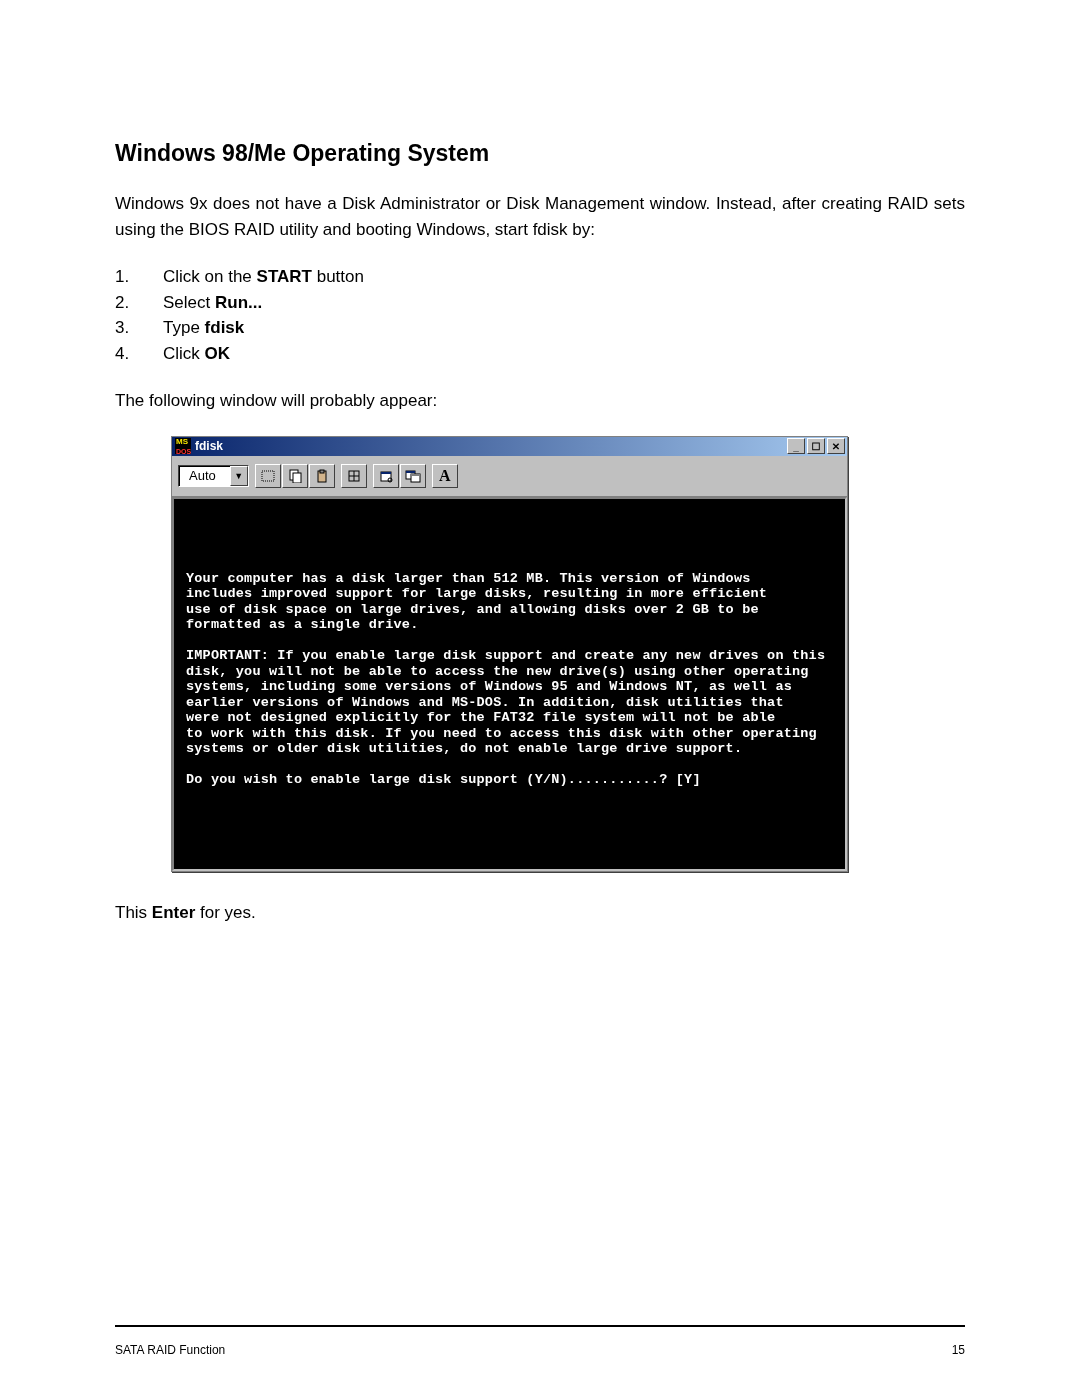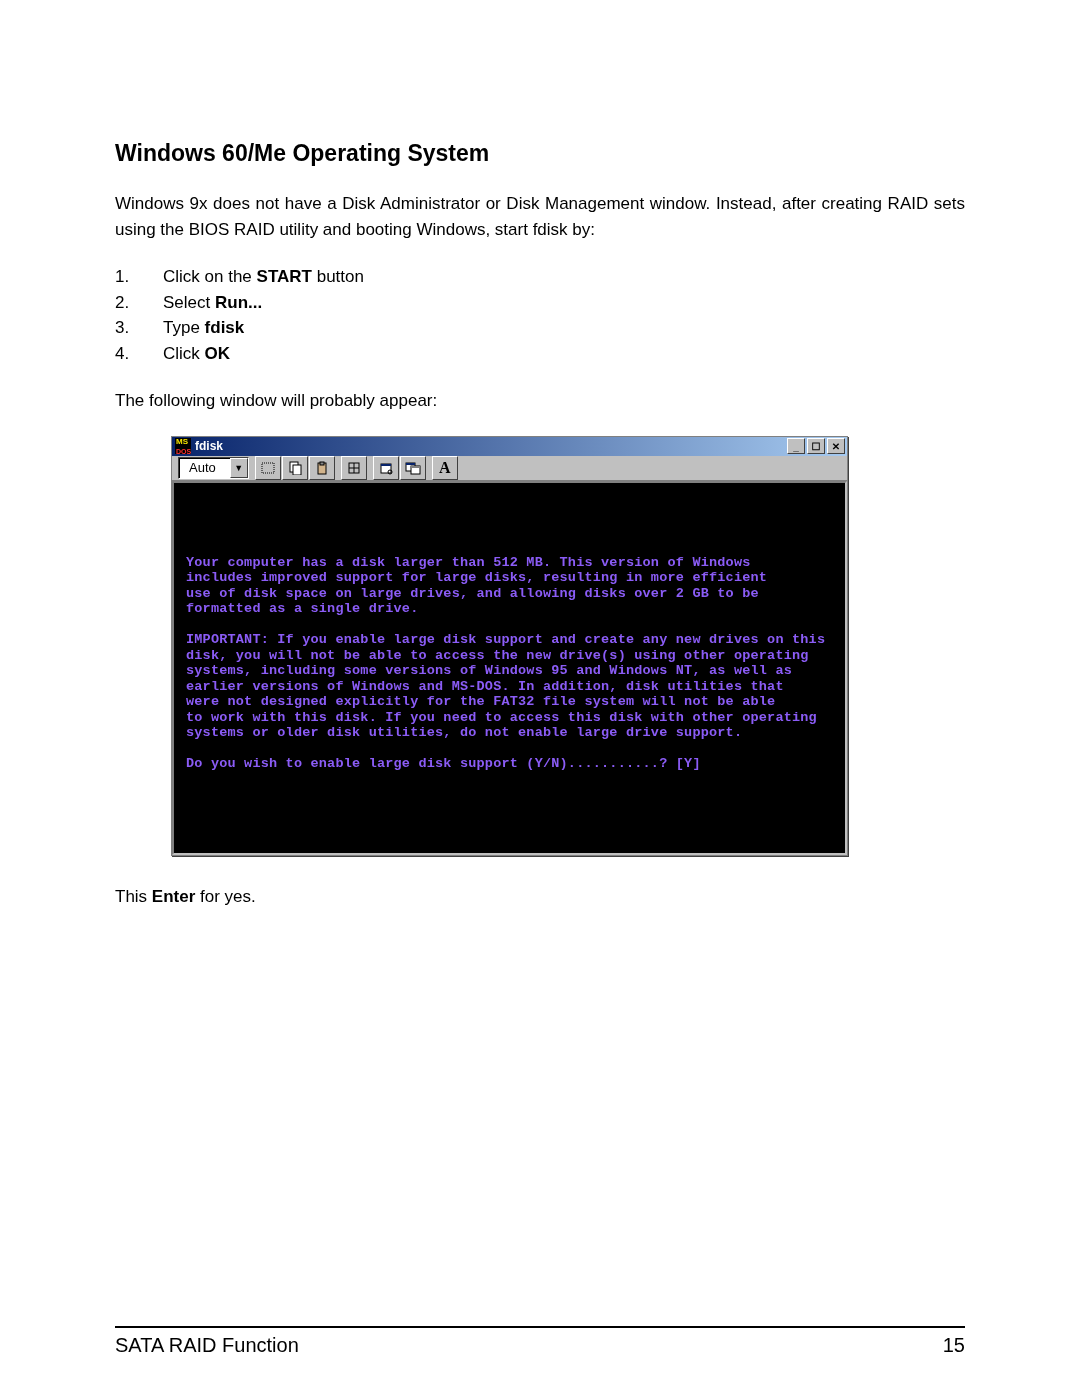--- a/index.html
+++ b/index.html
@@ -82,21 +82,21 @@
     background:#c0c0c0;
     border:1px solid #fff;
     border-right-color:#404040; border-bottom-color:#404040;
     font-family: Arial; font-size:10px; font-weight:bold;
     display:flex; align-items:center; justify-content:center;
     color:#000;
   }
 
   .toolbar {
     background:#c0c0c0;
-    padding:0 6px;
+    padding:8px 6px;
     display:flex; align-items:center; gap:1px;
     border-bottom:1px solid #808080;
   }
   .combo {
     display:flex; align-items:center;
     background:#fff;
     border:1px solid #808080;
     border-top-color:#404040; border-left-color:#404040;
     border-right-color:#fff; border-bottom-color:#fff;
     box-shadow: inset 1px 1px 0 #000;
@@ -120,51 +120,51 @@
     border:1px solid #fff;
     border-right-color:#404040;border-bottom-color:#404040;
     display:flex;align-items:center;justify-content:center;
     font-size:13px;
   }
   .tool-btn.font{font-family:"Times New Roman",serif;font-weight:bold;font-size:16px;}
   .tool-sep{width:4px;}
 
   .terminal{
     background:#000;
-    color:#8b5cf6;
+    color:#ffffff;
     font-family:"Courier New",monospace;
     font-size:13.5px;
     line-height:1.15;
     white-space:pre;
     padding:10px 0 40px 12px;
     border:2px solid #c0c0c0;
     border-top-color:#808080; border-left-color:#808080;
     min-height:320px;
     font-weight:bold;
     letter-spacing:0.2px;
   }
 
   
   .footer{
     position:absolute;
     left:115px; right:115px; bottom:40px;
     border-top:2px solid #000;
-    padding-top:6px;
+    padding-top:16px;
     display:flex;
-    font-size:20px;
+    font-size:12px;
   }
   .footer .f-left{flex:0 0 50%;}
   .footer .f-page{flex:0 0 50%; text-align:right;}
 </style>
 </head>
 <body>
 
 <div class="page">
 
-  <h2 class="section-heading">Windows 60/Me Operating System</h2>
+  <h2 class="section-heading">Windows 98/Me Operating System</h2>
 
   <p class="body">Windows 9x does not have a Disk Administrator or Disk Management window. Instead, after creating RAID sets using the BIOS RAID utility and booting Windows, start fdisk by:</p>
 
   <ol class="steps">
     <li>
         <span class="num">1.</span>
         <span><span>Click on the </span><span class="bold">START</span><span> button</span></span>
       </li>
     <li>
         <span class="num">2.</span>

